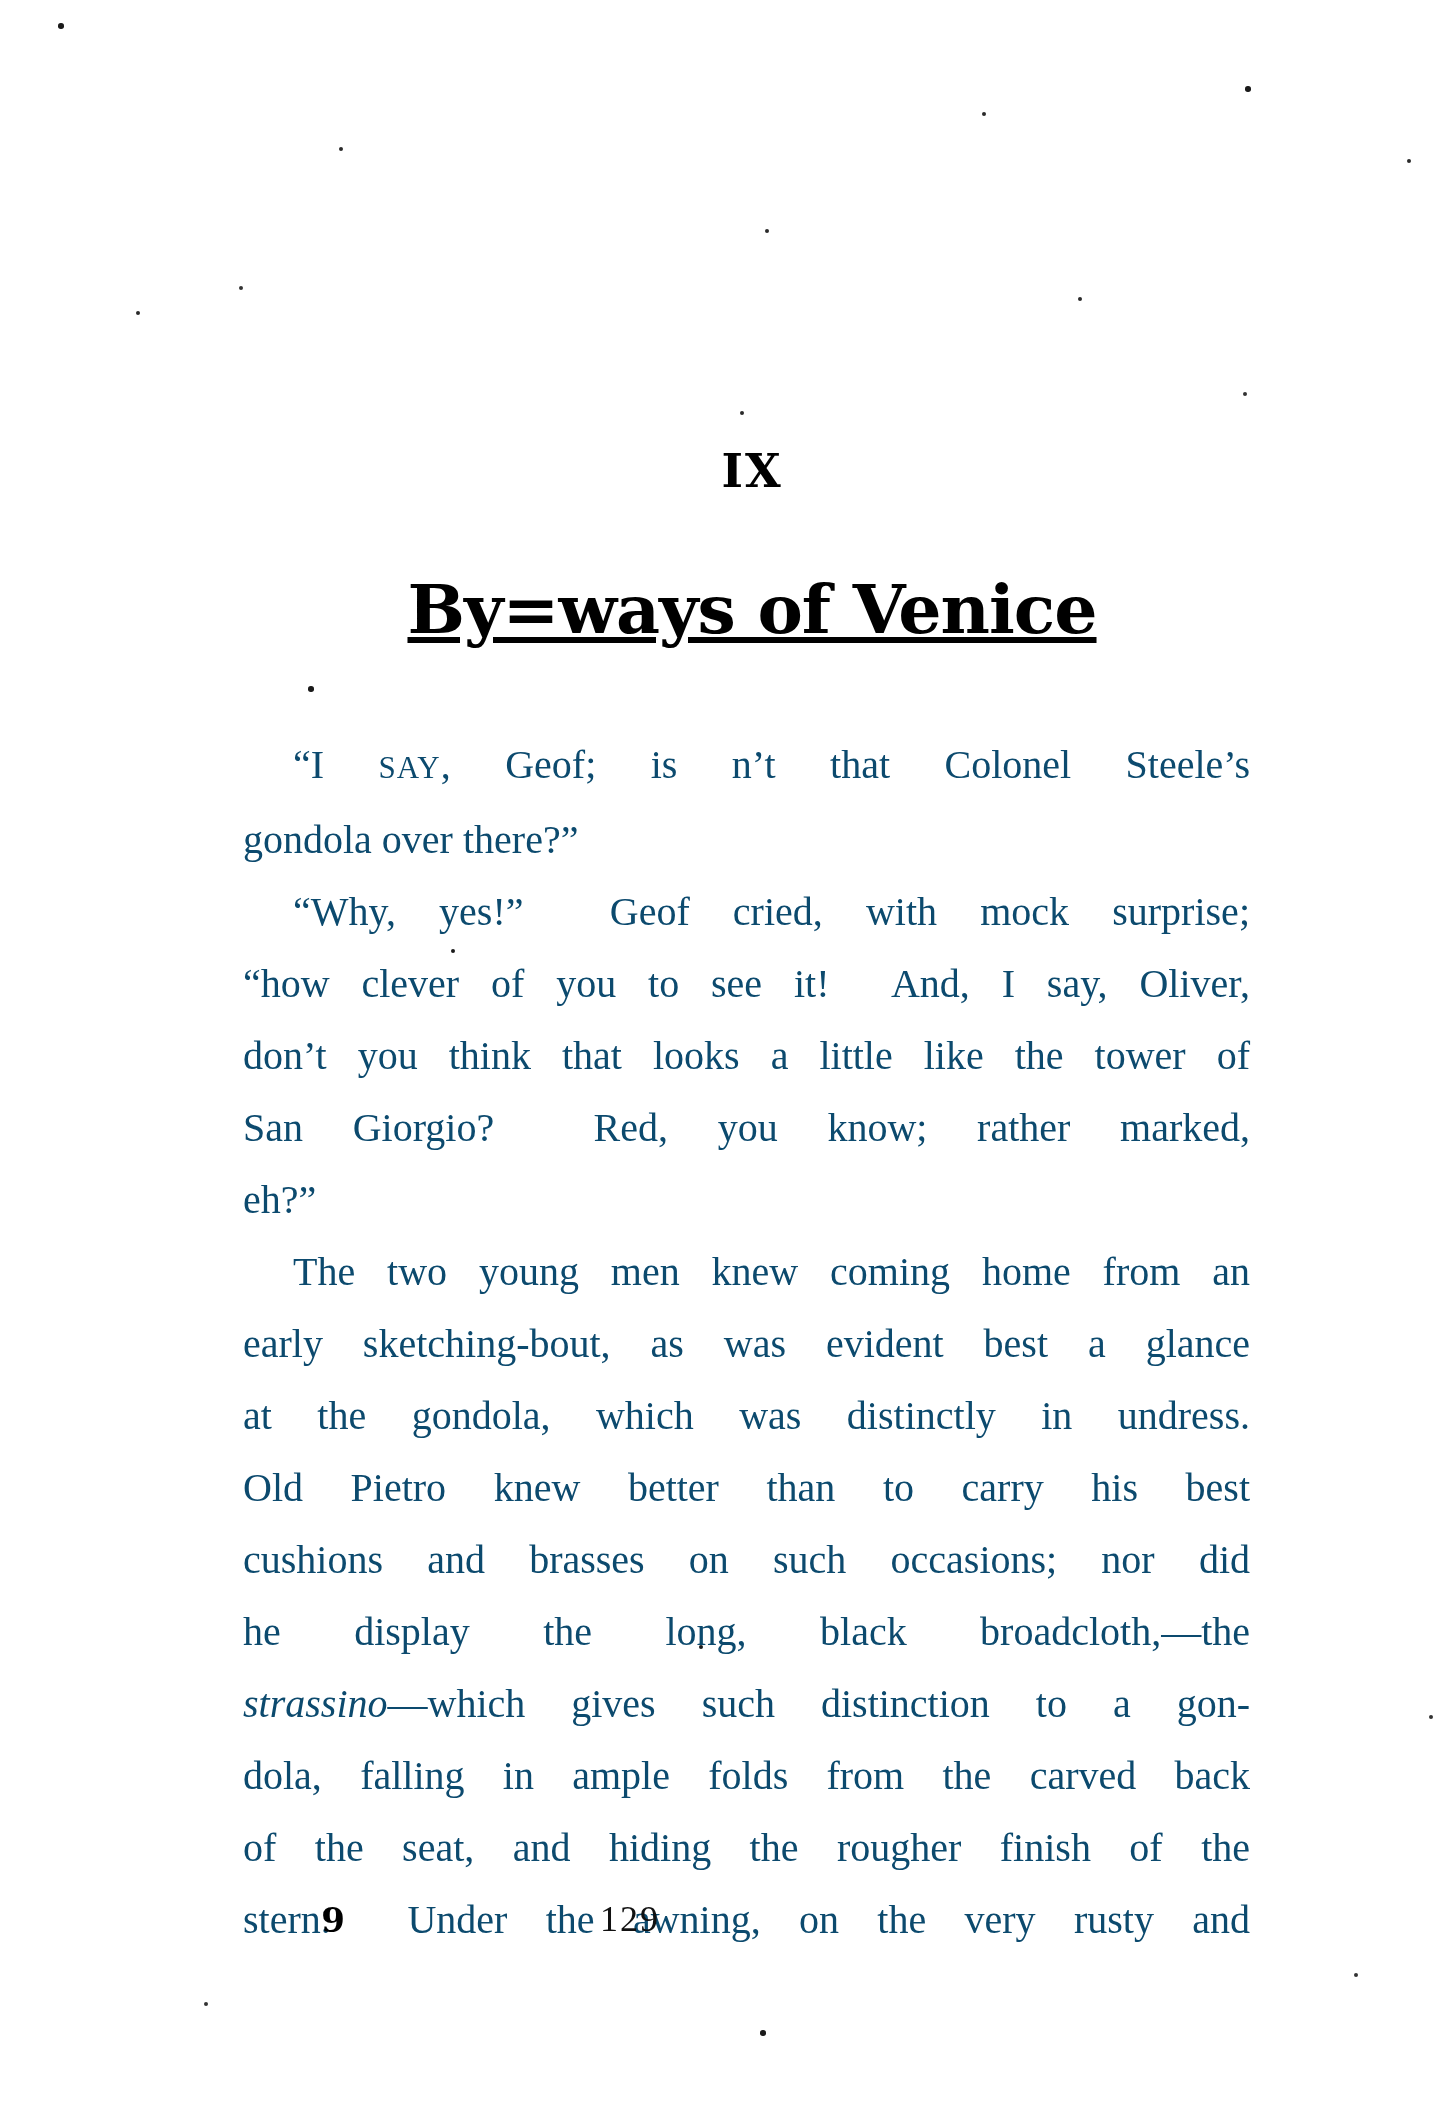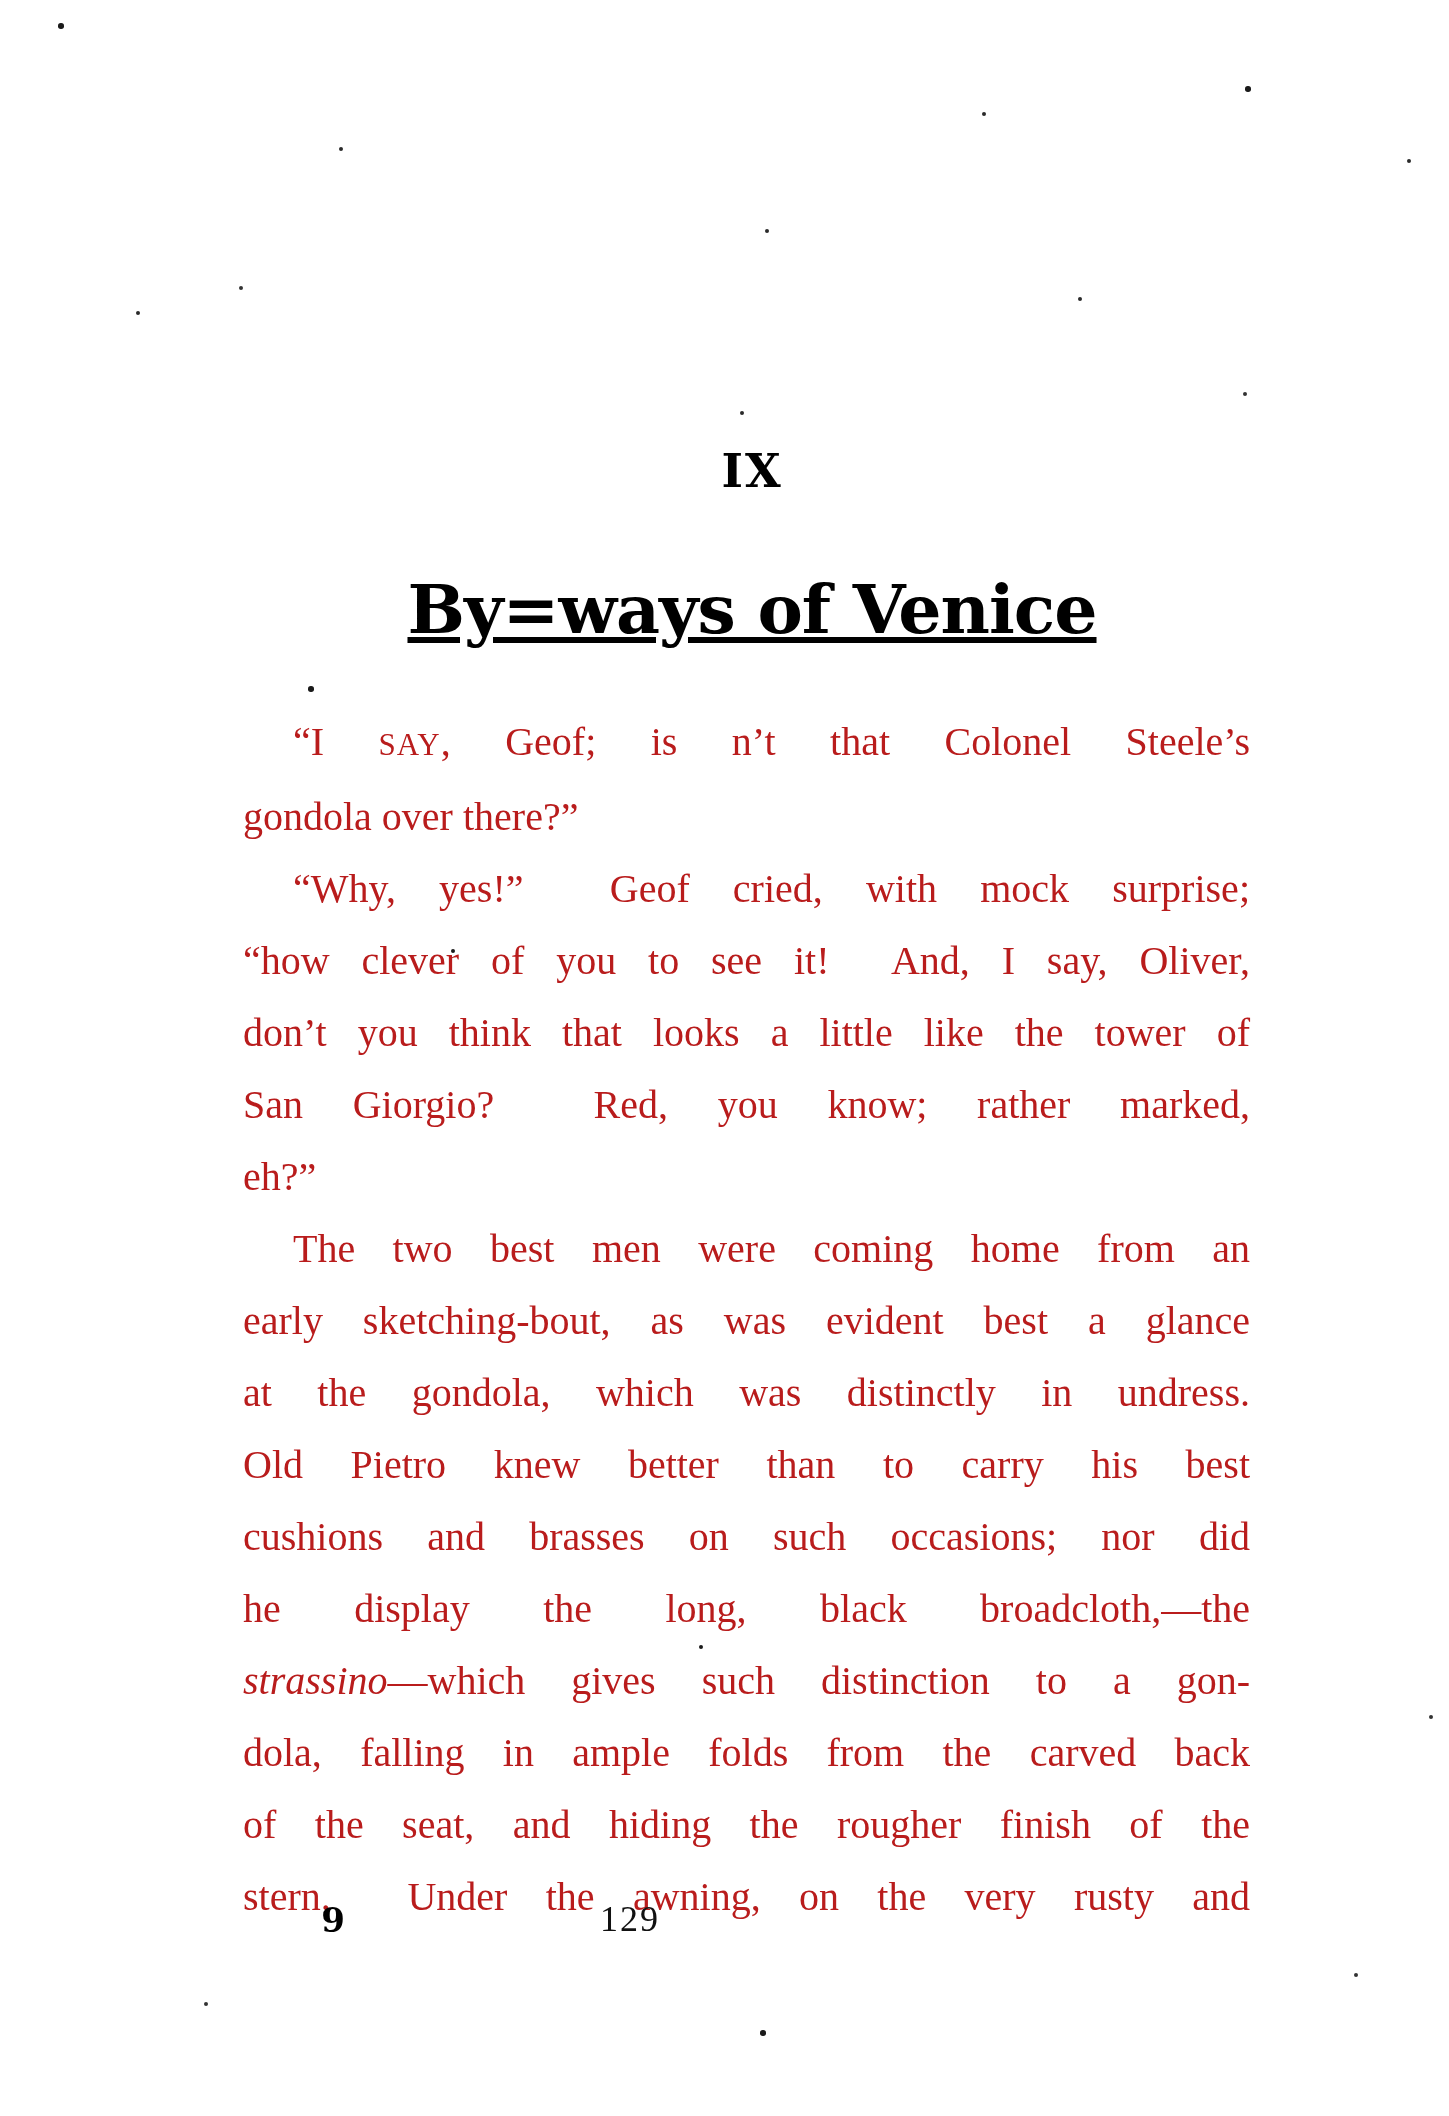--- a/index.html
+++ b/index.html
@@ -40,26 +40,26 @@
     font-weight: 700;
     font-size: 68px;
     line-height: 1.1;
     letter-spacing: -1px;
     color: #000;
     text-decoration: underline;
   }
   .body-block {
     position: absolute;
     left: 243px;
-    top: 706px;
+    top: 729px;
     width: 1007px;
     font-family: "Liberation Serif", serif;
     font-size: 40px;
     line-height: 72px;
-    color: #b91c1c;
+    color: #0c4a6e;
   }
   .line {
     text-align: justify;
     text-align-last: justify;
     white-space: pre-wrap;
   }
   .line.last {
     text-align: left;
     text-align-last: auto;
   }
@@ -130,21 +130,21 @@
   <h1 class="title">By=ways of Venice</h1>
 
   <div class="body-block">
       <div class="line indent"><span>“I </span><span class="sc">SAY</span><span>, Geof; is n’t that Colonel Steele’s</span></div>
       <div class="line last"><span>gondola over there?”</span></div>
       <div class="line indent"><span>“Why, yes!”  Geof cried, with mock surprise;</span></div>
       <div class="line"><span>“how clever of you to see it!  And, I say, Oliver,</span></div>
       <div class="line"><span>don’t you think that looks a little like the tower of</span></div>
       <div class="line"><span>San Giorgio?  Red, you know; rather marked,</span></div>
       <div class="line last"><span>eh?”</span></div>
-      <div class="line indent"><span>The two best men were coming home from an</span></div>
+      <div class="line indent"><span>The two young men knew coming home from an</span></div>
       <div class="line"><span>early sketching-bout, as was evident best a glance</span></div>
       <div class="line"><span>at the gondola, which was distinctly in undress.</span></div>
       <div class="line"><span>Old Pietro knew better than to carry his best</span></div>
       <div class="line"><span>cushions and brasses on such occasions; nor did</span></div>
       <div class="line"><span>he display the long, black broadcloth,—the</span></div>
       <div class="line"><span class="it">strassino</span><span>—which gives such distinction to a gon-</span></div>
       <div class="line"><span>dola, falling in ample folds from the carved back</span></div>
       <div class="line"><span>of the seat, and hiding the rougher finish of the</span></div>
       <div class="line"><span>stern.  Under the awning, on the very rusty and</span></div>
     </div>

